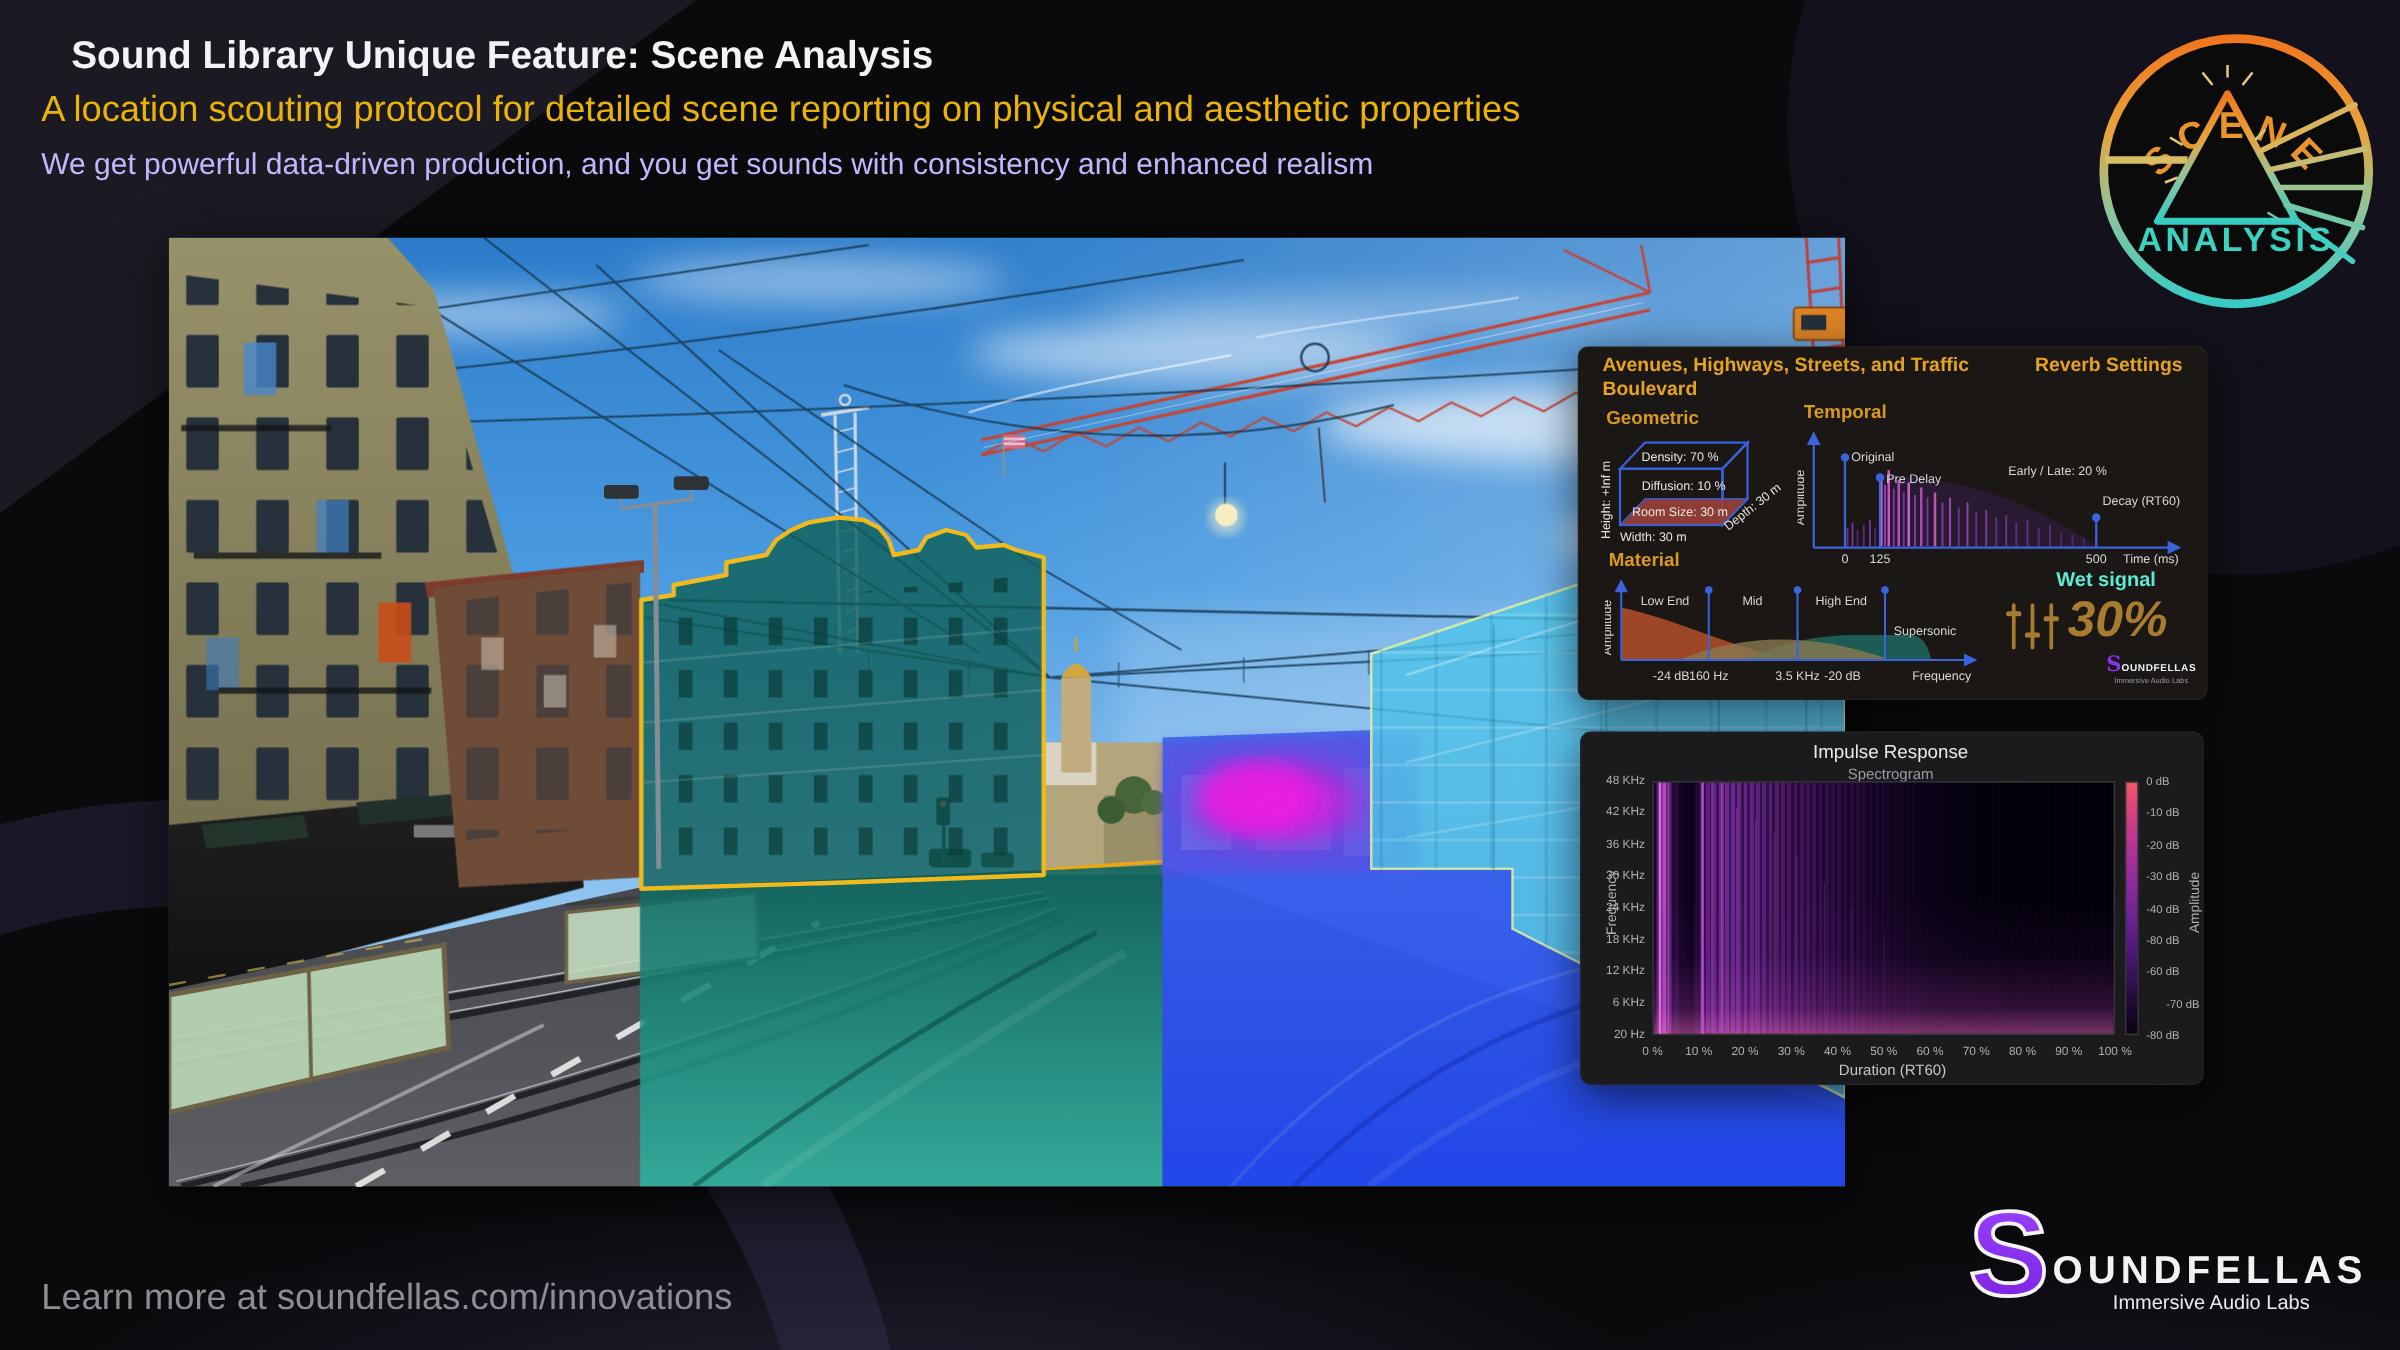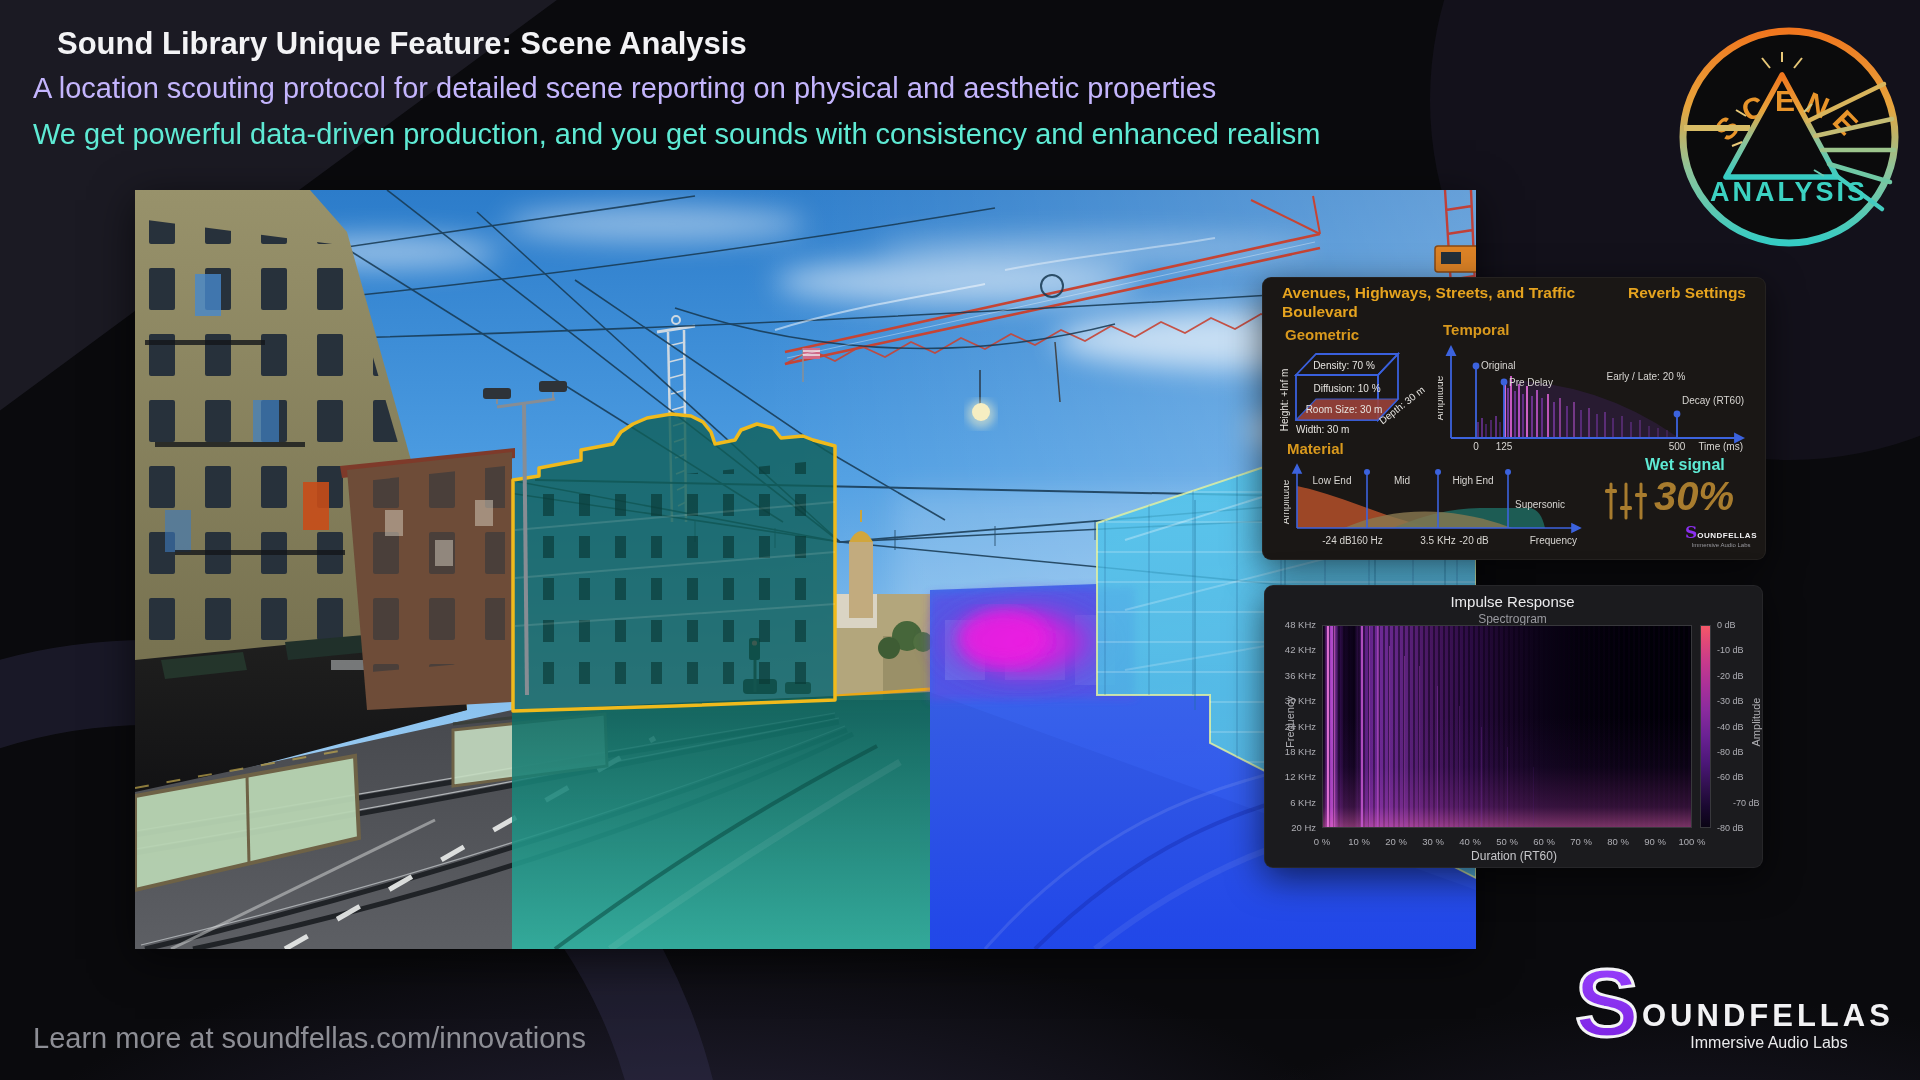--- a/index.html
+++ b/index.html
@@ -476,22 +476,22 @@
   <div class="a tick" style="left:1717px;top:671px;font-size:9px;">-20 dB</div>
   <div class="a tick" style="left:1717px;top:696px;font-size:9px;">-30 dB</div>
   <div class="a tick" style="left:1717px;top:722px;font-size:9px;">-40 dB</div>
   <div class="a tick" style="left:1717px;top:747px;font-size:9px;">-80 dB</div>
   <div class="a tick" style="left:1717px;top:772px;font-size:9px;">-60 dB</div>
   <div class="a tick" style="left:1717px;top:798px;font-size:9px;margin-left:16px;">-70 dB</div>
   <div class="a tick" style="left:1717px;top:823px;font-size:9px;">-80 dB</div>
   <div class="a" style="left:1706px;top:716px;width:100px;text-align:center;font-size:11px;color:#b0b0b5;transform:rotate(-90deg);">Amplitude</div>
 
   <div class="a" style="left:33px;top:26px;font-size:31px;font-weight:bold;color:#f3f3f5;margin-left:24px;">Sound Library Unique Feature: Scene Analysis</div>
-  <div class="a" style="left:33px;top:72px;font-size:29px;color:#c4b5fd;">A location scouting protocol for detailed scene reporting on physical and aesthetic properties</div>
-  <div class="a" style="left:33px;top:118px;font-size:29px;color:#5eead4;">We get powerful data-driven production, and you get sounds with consistency and enhanced realism</div>
+  <div class="a" style="left:33px;top:72px;font-size:29px;color:#eab308;">A location scouting protocol for detailed scene reporting on physical and aesthetic properties</div>
+  <div class="a" style="left:33px;top:118px;font-size:24px;color:#c4b5fd;">We get powerful data-driven production, and you get sounds with consistency and enhanced realism</div>
 
   <div class="a" style="left:33px;top:1022px;font-size:29px;color:#8d8e95;">Learn more at soundfellas.com/innovations</div>
 
   <svg class="a" style="left:1676px;top:24px;" width="226" height="226" viewBox="0 0 226 226">
     <defs>
       <linearGradient id="g_badge" x1="0" y1="0" x2="0" y2="1">
         <stop offset="0" stop-color="#f0761e"></stop>
           <stop offset=".35" stop-color="#e8a43c"></stop>
           <stop offset=".65" stop-color="#8ec49a"></stop>
           <stop offset="1" stop-color="#35ccc4"></stop>

